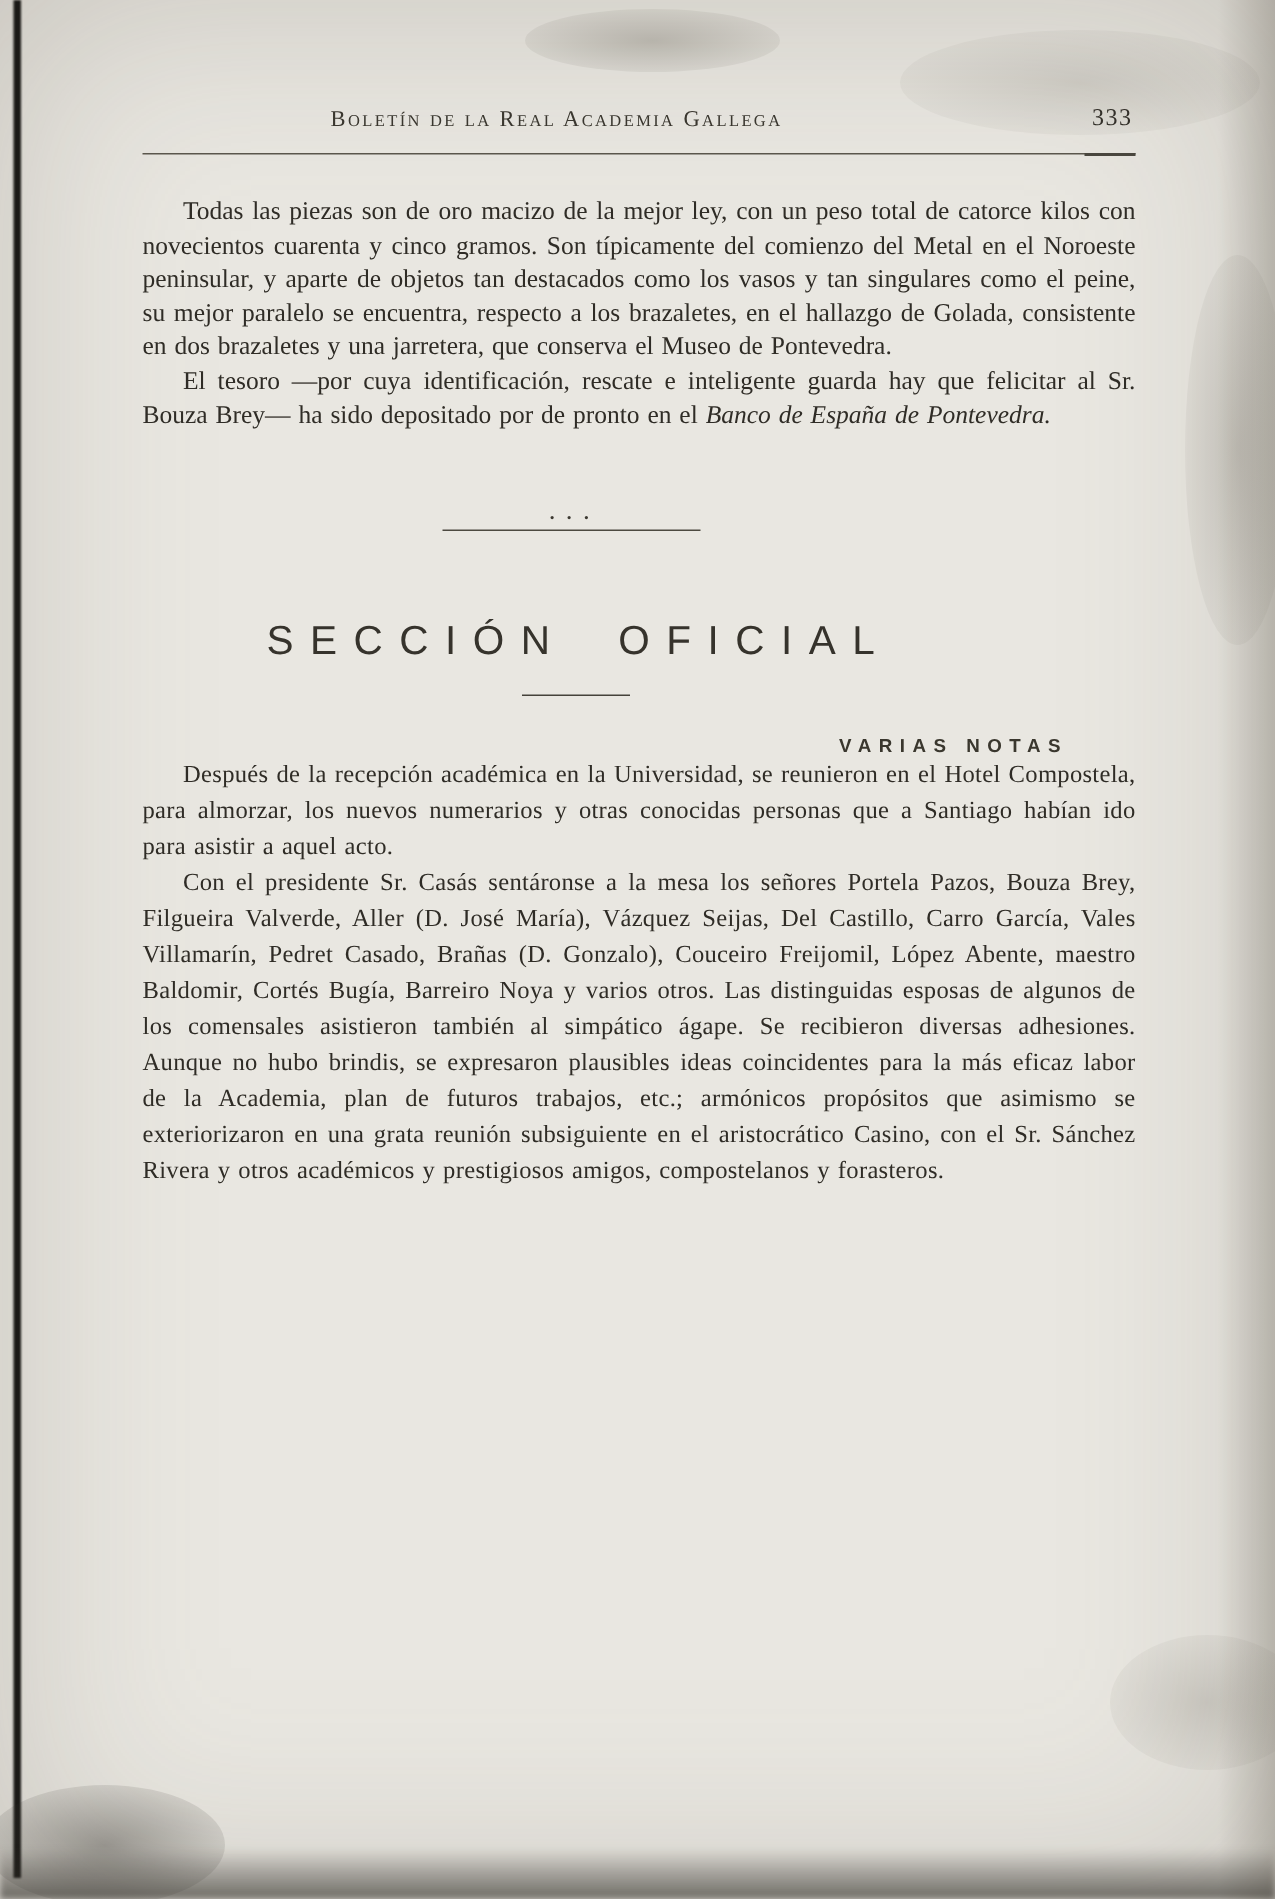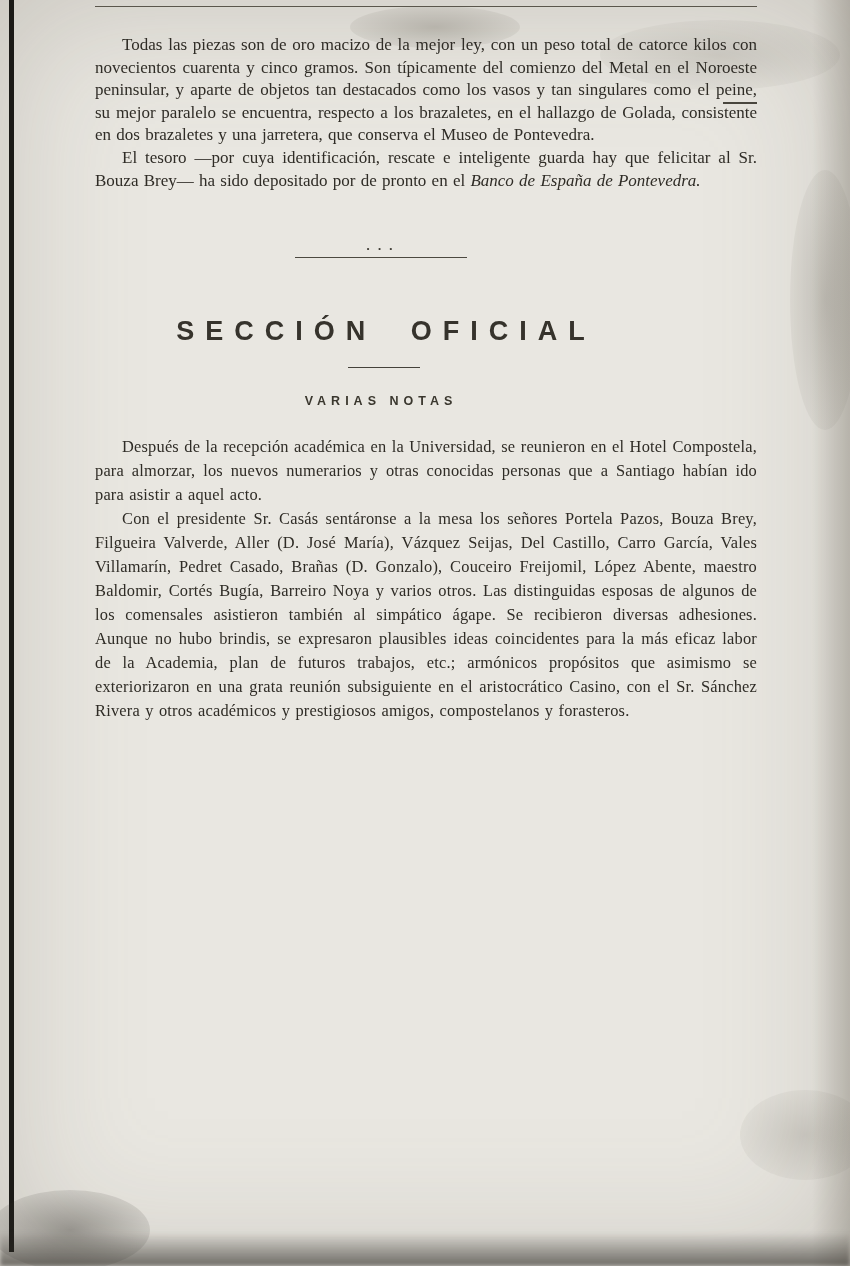--- a/index.html
+++ b/index.html
@@ -130,65 +130,69 @@
     right: 0;
     top: 9px;
     border-top: 1.3px solid #4c4940;
   }
 
   
   .section-title {
     margin: 56px 0 0 0;
     text-align: center;
     font-family: "Liberation Sans", sans-serif;
-    font-weight: 700;
+    font-weight: 400;
     font-size: 27px;
     letter-spacing: 11px;
     word-spacing: 16px;
     color: #36332c;
     transform: translateX(-40px);
   }
   .title-rule {
     width: 72px;
     margin: 20px auto 0 auto;
     border-top: 1.3px solid #45423a;
     transform: translateX(-42px);
   }
   .section-subtitle {
     margin: 26px 0 0 0;
-    text-align: center;
+    text-align: right;
     font-family: "Liberation Sans", sans-serif;
     font-weight: 700;
     font-size: 12.5px;
     letter-spacing: 5px;
     color: #3a372e;
     transform: translateX(-45px);
   }
   p.sec {
     font-size: 16.4px;
     line-height: 24px;
     letter-spacing: 0.2px;
   }
-  p.sec-first { margin-top: 27px; }
+  p.sec-first { }
 </style>
 </head>
 <body>
 
 <div class="page">
 
   <div class="binding-bar"></div>
   <div class="right-edge-shade"></div>
   <div class="stain s1"></div>
   <div class="stain s2"></div>
   <div class="stain s3"></div>
   <div class="stain s4"></div>
   <div class="stain s5"></div>
 
   <div class="content">
 
+    <div class="header">
+      <span class="journal-title">Boletín de la Real Academia Gallega</span>
+      <span class="page-number">333</span>
+    </div>
     <div class="header-rule"></div>
     <div class="page-number-underline"></div>
 
     <p class="body-par first">Todas las piezas son de oro macizo de la mejor ley, con un peso total de catorce kilos con novecientos cuarenta y cinco gramos. Son típicamente del comienzo del Metal en el Noroeste peninsular, y aparte de objetos tan destacados como los vasos y tan singulares como el peine, su mejor paralelo se encuentra, respecto a los brazaletes, en el hallazgo de Golada, consistente en dos brazaletes y una jarretera, que conserva el Museo de Pontevedra.</p>
 
     <p class="body-par"><span>El tesoro —por cuya identificación, rescate e inteligente guarda hay que felicitar al Sr. Bouza Brey— ha sido depositado por de pronto en el </span><em>Banco de España de Pontevedra.</em></p>
 
     <div class="asterism">
       <span class="asterism-dots">• • •</span>
       <div class="asterism-line"></div>

